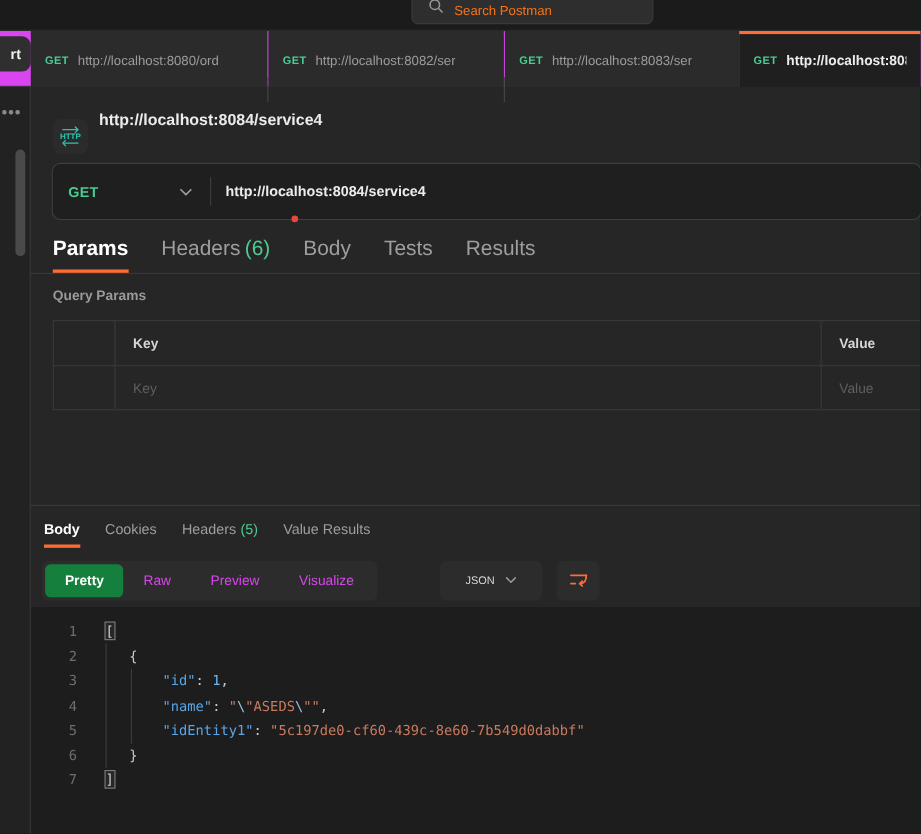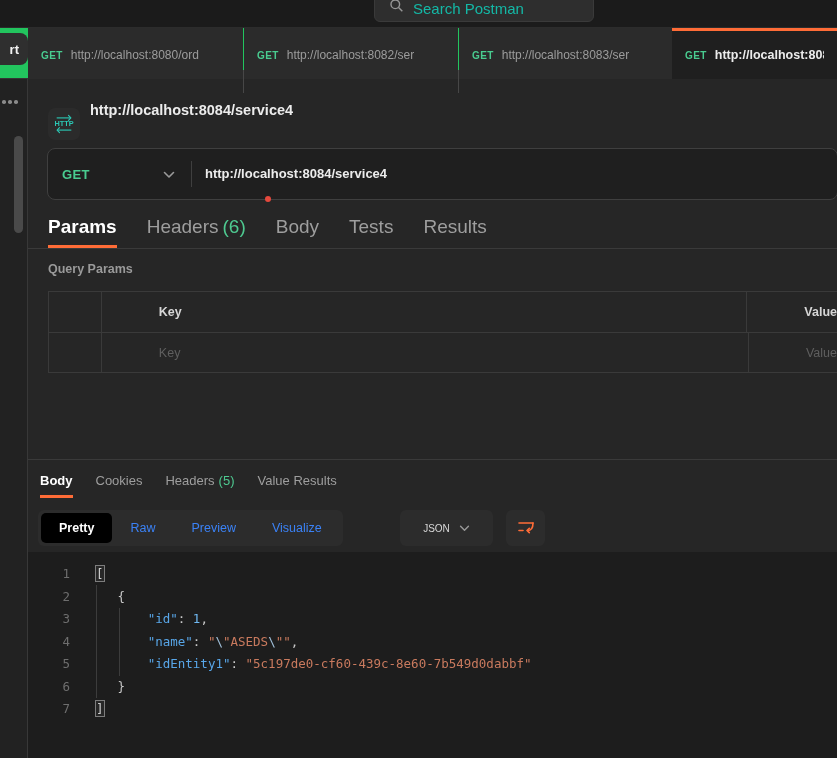--- a/index.html
+++ b/index.html
@@ -11,25 +11,25 @@
     font-size:13px;
   }
 
   
   .topbar { position:absolute; left:0; top:0; width:837px; height:28px;
     background:#1b1b1b; border-bottom:1px solid #2c2c2c; z-index:5; }
   .searchbox { position:absolute; left:374px; top:-9px; width:220px; height:31px;
     background:#2e2e2e; border:1px solid #3a3a3a; border-radius:6px;
     display:flex; align-items:flex-end; padding:0 10px 4px 14px; gap:9px; }
   .searchbox svg { flex:0 0 auto; margin-bottom:1px; }
-  .search-ph { color:#14b8a6; font-size:15px; white-space:nowrap; }
+  .search-ph { color:#f97316; font-size:12px; white-space:nowrap; }
 
   
   .tabstrip { position:absolute; left:0; top:28px; width:837px; height:51px;
-    background:#22c55e; border-bottom:1px solid #343434; z-index:4; }
+    background:#d946ef; border-bottom:1px solid #343434; z-index:4; }
   .rt-btn { position:absolute; left:-14px; top:5px; width:42px; height:32px;
     background:#2f2f2f; border-radius:8px; color:#f2f2f2; font-weight:bold;
     font-size:13px; display:flex; align-items:center; justify-content:flex-end;
     padding-right:9px; }
   .tab { position:absolute; top:0; height:51px; display:flex; align-items:center;
     gap:8px; padding:0 13px; overflow:hidden; border-top:3px solid transparent; }
   .tab.inactive { background:#2b2b2b; }
   .tab.active { background:#1f1f1f; border-top:3px solid #ff6c37; }
   .tab .method { font-size:10px; font-weight:bold; color:#49cc90; letter-spacing:.4px; flex:0 0 auto; }
   .tab .turl { font-size:12px; color:#9c9c9c; white-space:nowrap; overflow:hidden; }
@@ -71,40 +71,40 @@
   .rtab { display:flex; align-items:center; color:#9e9e9e; font-size:19px;
     border-bottom:3px solid transparent; padding-top:2px; white-space:nowrap; }
   .rtab.sel { color:#ffffff; font-weight:600; border-bottom:3px solid #ff6c37; }
   .cnt { color:#4ec990; margin-left:4px; }
 
   
   .qp-label { position:absolute; left:48px; top:262px; color:#9a9a9a;
     font-size:12.5px; font-weight:600; }
   .qp-table { position:absolute; left:48px; top:291px; width:789px;
     border:1px solid #3a3a3a; border-right:none; }
-  .qp-row { display:flex; height:40px;gap:41px; }
+  .qp-row { display:flex; height:40px; }
   .qp-row + .qp-row { border-top:1px solid #3a3a3a; }
   .qp-c0 { width:56px; border-right:1px solid #3a3a3a; }
   .qp-key { width:642px; border-right:1px solid #3a3a3a; display:flex; align-items:center; padding-left:16px; }
   .qp-val { flex:1; display:flex; align-items:center; padding-left:16px; }
   .qp-h { color:#d6d6d6; font-weight:bold; font-size:12.5px; }
   .qp-ph { color:#5f5f5f; font-size:12.5px; }
 
   
   .resp-divider { position:absolute; left:28px; right:0; top:459px; height:1px; background:#3a3a3a; }
   .resptabs { position:absolute; left:28px; right:0; top:463px; height:35px;
     display:flex; padding-left:12px; gap:23px; }
   .resptabs .rtab { font-size:13px; }
 
   .controls { position:absolute; left:0; top:510px; height:36px; }
   .segmented { position:absolute; left:38px; top:0; height:36px; background:#2c2c2c;
     border-radius:6px; display:flex; align-items:center; padding:3px; }
-  .chip { padding:0 18px; height:30px; line-height:30px; color:#3b82f6;
+  .chip { padding:0 18px; height:30px; line-height:30px; color:#d946ef;
     font-size:12.5px; border-radius:5px; white-space:nowrap; }
-  .chip.sel { background:#000000; color:#ffffff; font-weight:600; }
+  .chip.sel { background:#15803d; color:#ffffff; font-weight:600; }
   .json-dd { position:absolute; left:400px; top:0; width:93px; height:36px;
     background:#2c2c2c; border-radius:6px; display:flex; align-items:center;
     justify-content:center; gap:9px; color:#d8d8d8; font-size:10px; }
   .wrap-btn { position:absolute; left:506px; top:0; width:39px; height:36px;
     background:#2c2c2c; border-radius:6px; display:flex; align-items:center; justify-content:center; }
 
   
   .codepanel { position:absolute; left:28px; right:0; top:552px; bottom:0;
     background:#1d1d1d; padding-top:11px;
     font-family:"DejaVu Sans Mono", monospace; font-size:12.5px; }

